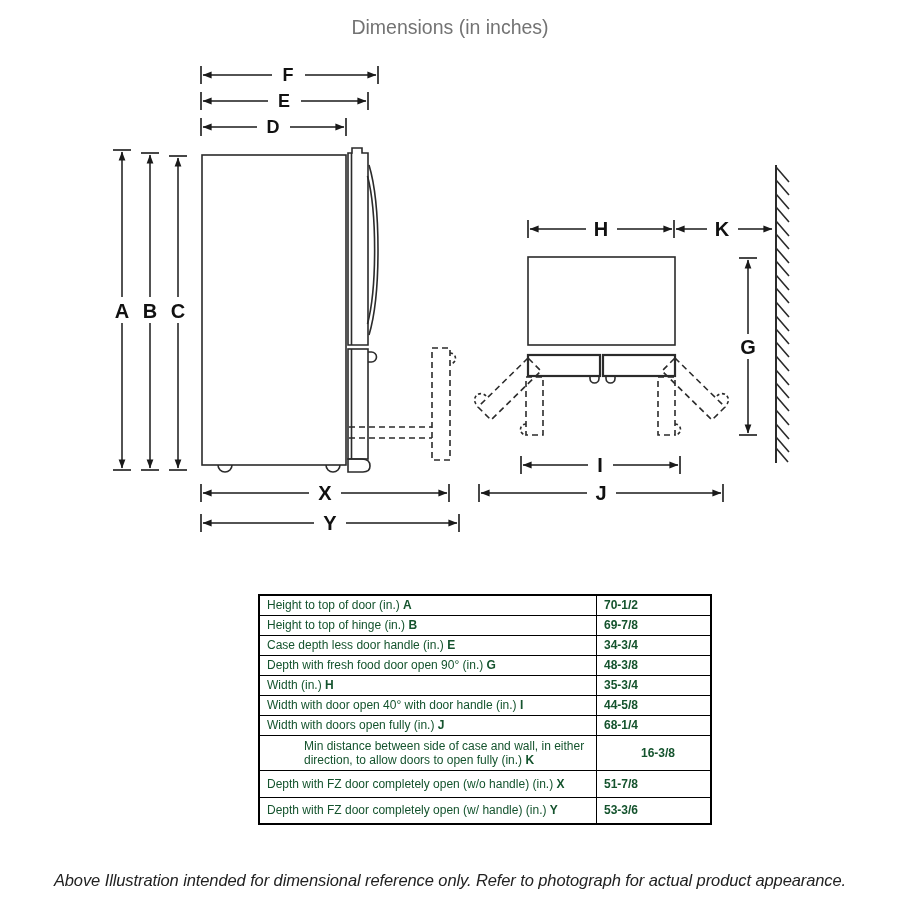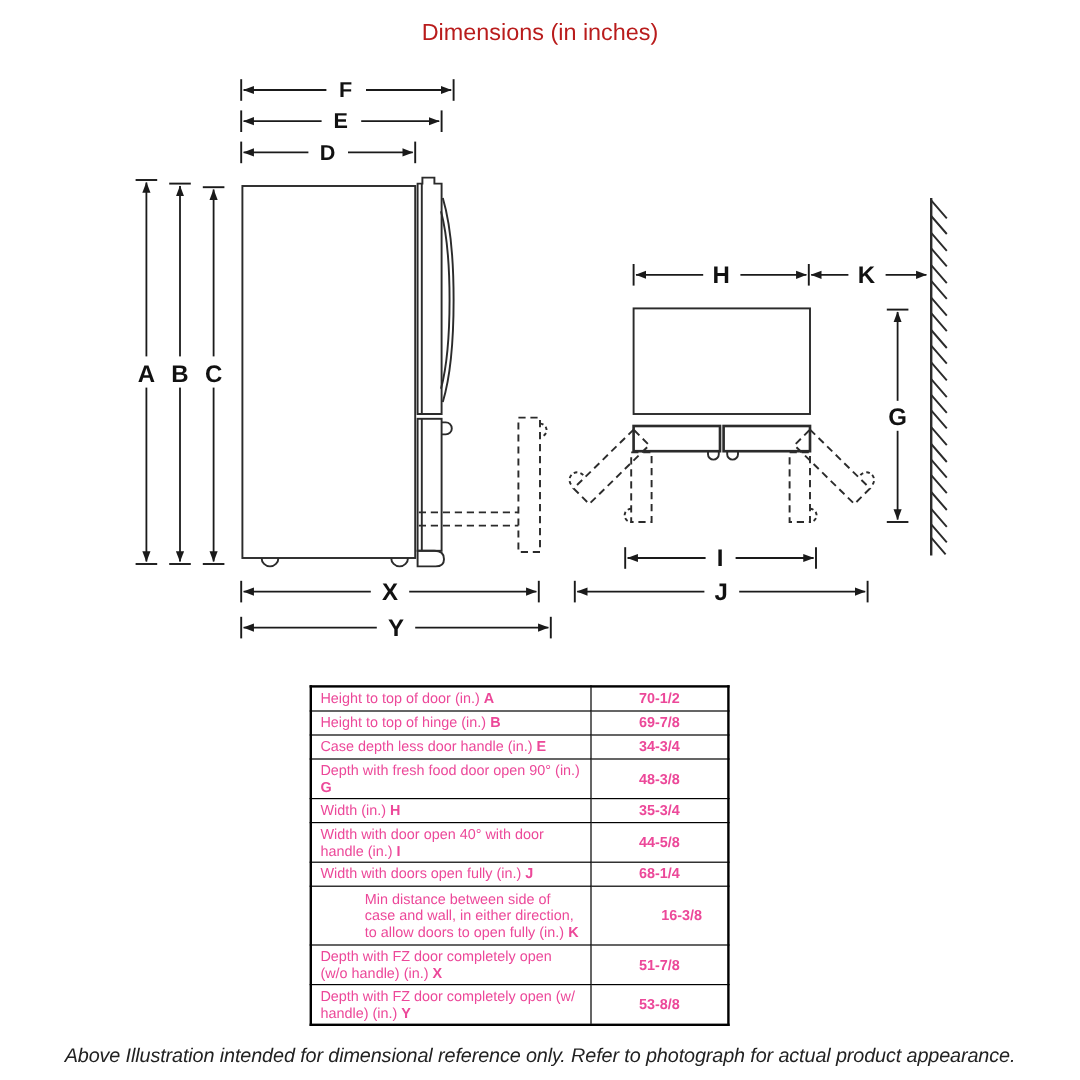--- a/index.html
+++ b/index.html
@@ -2,47 +2,47 @@
 <html><head>
 <meta charset="utf-8">
 <style>
   html,body { margin:0; padding:0; background:#fff; }
   .page {
     position:relative; width:900px; height:900px; background:#fff;
     font-family:"Liberation Sans", sans-serif; overflow:hidden;
   }
   .title {
     position:absolute; top:16px; left:0; width:900px; text-align:center;
-    font-size:19.5px; color:#b91c1c;
+    font-size:19.5px; color:#737373;
   }
   svg.diagram { position:absolute; left:0; top:0; }
 
   .ln   { stroke:#2b2b2b; stroke-width:1.6; fill:none; }
   .fillw{ fill:#fff; }
   .thick{ stroke-width:2.2; }
   .dash { stroke-dasharray:6 4; }
   .dash2{ stroke-dasharray:3 2.5; }
   .dim  { stroke:#1a1a1a; stroke-width:1.5; fill:none; }
   .tick { stroke:#1a1a1a; stroke-width:1.6; }
   .wall { stroke:#2b2b2b; stroke-width:2; }
   .lbl  { font:bold 18px "Liberation Sans", sans-serif; fill:#111; text-anchor:middle; }
   .lbl.big { font-size:20px; }
   .lblbg{ fill:#fff; }
 
   .dim-table {
-    position:absolute; left:258px; top:571px; width:350px;
+    position:absolute; left:258px; top:594px; width:454px;
     border-collapse:collapse; border:2.5px solid #000; background:#fff;
-    font-size:12px; color:#ec4899; table-layout:auto;
+    font-size:12px; color:#14532d; table-layout:auto;
   }
   .dim-table td { border:1.5px solid #000; padding:2px 7px; line-height:14px; }
   .dim-table tr { height:20px; }
   .dim-table tr.tall { height:27px; }
   .dim-table tr.k-row td { padding-top:3px; padding-bottom:3px;padding-left:44px; }
   td.desc { text-align:left; }
-  td.val  { text-align:center; font-weight:bold; width:62px; white-space:nowrap; }
+  td.val  { font-weight:bold; width:62px; white-space:nowrap; }
 
   .footer {
     position:absolute; top:871px; left:0; width:900px; text-align:center;
     font-size:16.5px; color:#222; letter-spacing:-0.1px;font-style:italic;
   }
 </style>
 </head>
 <body>
 
 <div class="page">
@@ -239,20 +239,20 @@
       <tr class="k-row">
         <td class="desc"><span>Min distance between side of case and wall, in either direction, to allow doors to open fully (in.)</span> <b>K</b></td>
         <td class="val">16-3/8</td>
       </tr>
       <tr class="tall">
         <td class="desc"><span>Depth with FZ door completely open (w/o handle) (in.)</span> <b>X</b></td>
         <td class="val">51-7/8</td>
       </tr>
       <tr class="tall">
         <td class="desc"><span>Depth with FZ door completely open (w/ handle) (in.)</span> <b>Y</b></td>
-        <td class="val">53-8/8</td>
+        <td class="val">53-3/6</td>
       </tr>
     </tbody>
   </table>
 
   <div class="footer">Above Illustration intended for dimensional reference only. Refer to photograph for actual product appearance.</div>
 
 </div>
 
 </body></html>

